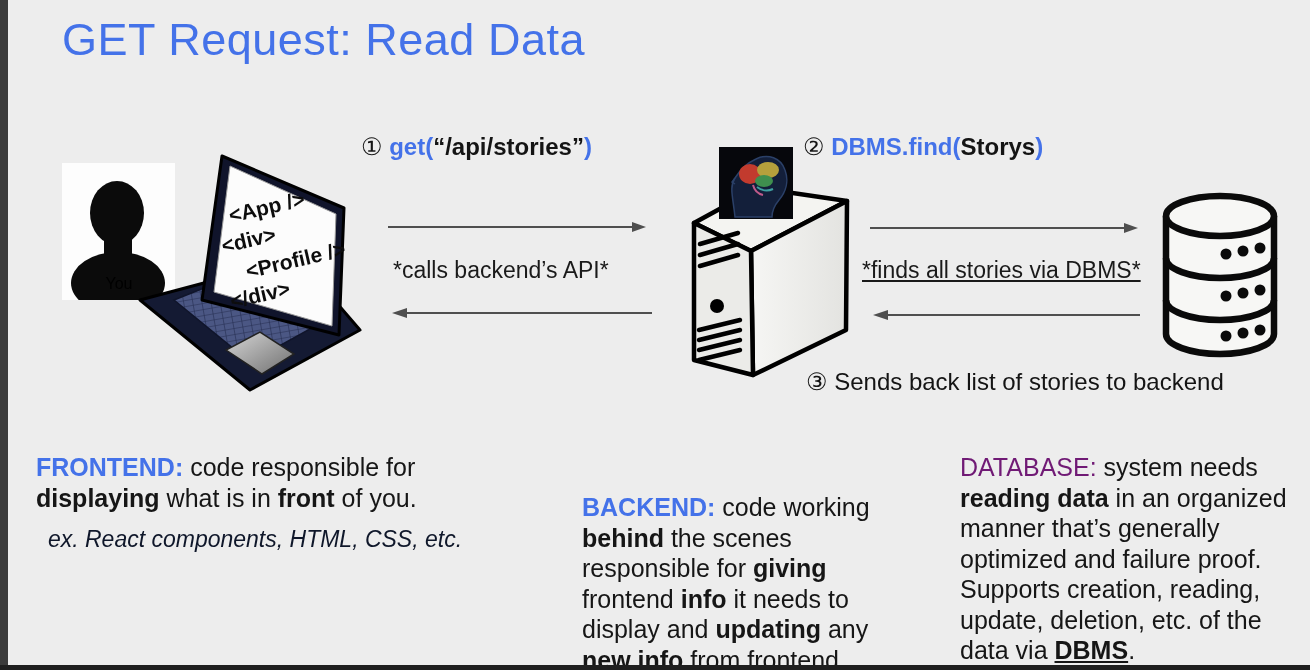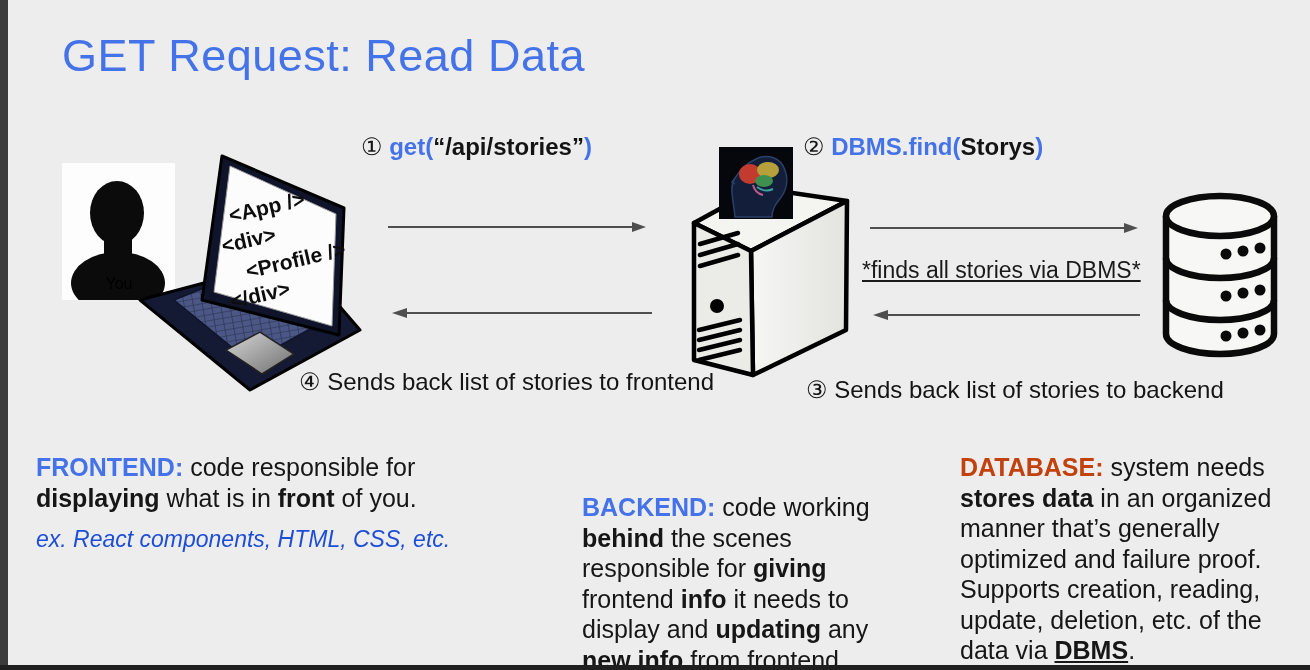--- a/index.html
+++ b/index.html
@@ -2,26 +2,26 @@
 <html><head>
 <meta charset="utf-8">
 <style>
   html,body{margin:0;padding:0;}
   body{width:1310px;height:670px;overflow:hidden;background:#ffffff;
        font-family:"Liberation Sans", sans-serif;}
   #slide{position:relative;width:1310px;height:670px;background:#ededed;}
   .abs{position:absolute;}
   #edge-left{left:0;top:0;width:8px;height:670px;background:#3b3b3b;}
   #edge-bottom{left:0;bottom:0;width:1310px;height:5px;background:#1f1f1f;}
-  #title{left:62px;top:14px;font-size:45px;color:#4472e9;letter-spacing:.5px;white-space:nowrap;margin-top:16px;}
+  #title{left:62px;top:14px;font-size:45px;color:#4472e9;letter-spacing:.5px;white-space:nowrap;}
   .step-label{font-size:24px;color:#141414;white-space:nowrap;}
   .note{font-size:23px;color:#1a1a1a;white-space:nowrap;}
   .ret-label{font-size:24px;color:#141414;white-space:nowrap;}
   .def{font-size:25px;line-height:1.22;color:#161616;}
-  .def .ex{font-size:23px;font-style:italic;color:#1d4ed8;margin-top:12px;}
+  .def .ex{font-size:23px;font-style:italic;color:#0f172a;margin-top:12px;text-align:center;}
   svg{display:block;}
   #laptop-icon text{font:700 21px "Liberation Sans", sans-serif;fill:#0d0d0d;}
 </style>
 </head>
 <body>
 
 <div id="slide">
 
   <div id="title" class="abs">GET Request: Read Data</div>
 
@@ -66,27 +66,27 @@
   <div class="abs step-label" style="left:803px;top:133px;"><span>② </span><span style="font-weight: 700; color: rgb(68, 114, 233);">DBMS.find(</span><span style="font-weight: 700;">Storys</span><span style="font-weight: 700; color: rgb(68, 114, 233);">)</span></div>
 
   <div class="abs step-label" style="left:361px;top:133px;"><span>① </span><span style="font-weight: 700; color: rgb(68, 114, 233);">get(</span><span style="font-weight: 700;">“/api/stories”</span><span style="font-weight: 700; color: rgb(68, 114, 233);">)</span></div>
 
   <div class="abs" style="left:388px;top:220px;">
     <svg width="258" height="14" viewBox="0 0 258 14">
       <line x1="0" y1="7" x2="245" y2="7" stroke="#4f4f4f" stroke-width="2"></line>
       <polygon points="244,2 258,7 244,12" fill="#4f4f4f"></polygon>
     </svg>
   </div>
+  <div class="abs note" style="left:393px;top:257px;">*calls backend’s API*</div>
   <div class="abs" style="left:392px;top:306px;">
     <svg width="260" height="14" viewBox="0 0 260 14">
       <line x1="14" y1="7" x2="260" y2="7" stroke="#4f4f4f" stroke-width="2"></line>
       <polygon points="15,2 0,7 15,12" fill="#4f4f4f"></polygon>
     </svg>
   </div>
-  <div class="abs ret-label" style="left:299px;top:368px;">④ Sends back list of stories to frontend</div>
 
   <div class="abs" style="left:683px;top:186px;z-index:1;">
     <svg width="175" height="196" viewBox="0 0 175 196">
       <defs>
         <linearGradient id="srgrad" x1="0" y1="0" x2="1" y2="0">
           <stop offset="0" stop-color="#f6f6f4"></stop>
             <stop offset="1" stop-color="#e3e3e0"></stop>
         </linearGradient>
       </defs>
       <polygon points="11,37 75,2 164,15 68,65" fill="#f4f4f1" stroke="#000" stroke-width="4.5" stroke-linejoin="round"></polygon>
@@ -122,21 +122,21 @@
       <polygon points="254,2 268,7 254,12" fill="#4f4f4f"></polygon>
     </svg>
   </div>
   <div class="abs note" style="left:862px;top:257px;text-decoration:underline;">*finds all stories via DBMS*</div>
   <div class="abs" style="left:873px;top:308px;">
     <svg width="267" height="14" viewBox="0 0 267 14">
       <line x1="14" y1="7" x2="267" y2="7" stroke="#4f4f4f" stroke-width="2"></line>
       <polygon points="15,2 0,7 15,12" fill="#4f4f4f"></polygon>
     </svg>
   </div>
-  <div class="abs ret-label" style="left:806px;top:376px;">③ Sends back list of stories to backend</div>
+  <div class="abs ret-label" style="left:806px;top:368px;">③ Sends back list of stories to backend</div>
 
   <div class="abs" style="left:1160px;top:192px;">
     <svg width="120" height="168" viewBox="0 0 120 168">
       <path d="M6,24 V142 A54,20 0 0 0 114,142 V24" fill="#f7f7f5" stroke="#0a0a0a" stroke-width="6.5"></path>
       <ellipse cx="60" cy="24" rx="54" ry="20" fill="#f7f7f5" stroke="#0a0a0a" stroke-width="6.5"></ellipse>
       <path d="M6,66 A54,20 0 0 0 114,66" fill="none" stroke="#0a0a0a" stroke-width="6.5"></path>
       <path d="M6,108 A54,20 0 0 0 114,108" fill="none" stroke="#0a0a0a" stroke-width="6.5"></path>
       <circle cx="66" cy="62" r="5.5" fill="#0a0a0a"></circle>
         <circle cx="83" cy="59" r="5.5" fill="#0a0a0a"></circle>
         <circle cx="100" cy="56" r="5.5" fill="#0a0a0a"></circle>
@@ -152,18 +152,18 @@
   <div class="abs def" style="left:36px;top:452px;width:438px;">
     <div><span style="font-weight: 700; color: rgb(68, 114, 233);">FRONTEND:</span><span> code responsible for </span><span style="font-weight: 700;">displaying</span><span> what is in </span><span style="font-weight: 700;">front</span><span> of you.</span></div>
     <div class="ex">ex. React components, HTML, CSS, etc.</div>
   </div>
 
   <div class="abs def" style="left:582px;top:452px;width:322px;margin-top:40px;">
     <div><span style="font-weight: 700; color: rgb(68, 114, 233);">BACKEND:</span><span> code working </span><span style="font-weight: 700;">behind</span><span> the scenes responsible for </span><span style="font-weight: 700;">giving</span><span> frontend </span><span style="font-weight: 700;">info</span><span> it needs to display and </span><span style="font-weight: 700;">updating</span><span> any </span><span style="font-weight: 700;">new info</span><span> from frontend</span></div>
   </div>
 
   <div class="abs def" style="left:960px;top:452px;width:342px;">
-    <div><span style="font-weight: 700; color: #c2410c; text-align: center;">DATABASE:</span><span> system needs </span><span style="font-weight: 700;">stores data</span><span> in an organized manner that’s generally optimized and failure proof. Supports creation, reading, update, deletion, etc. of the data via </span><span style="font-weight: 700; text-decoration: underline;">DBMS</span><span>.</span></div>
+    <div><span style="font-weight: 400; color: #701a75; text-align: center;">DATABASE:</span><span> system needs </span><span style="font-weight: 700;">reading data</span><span> in an organized manner that’s generally optimized and failure proof. Supports creation, reading, update, deletion, etc. of the data via </span><span style="font-weight: 700; text-decoration: underline;">DBMS</span><span>.</span></div>
   </div>
 
   <div id="edge-left" class="abs"></div>
   <div id="edge-bottom" class="abs"></div>
 </div>
 
 </body></html>

